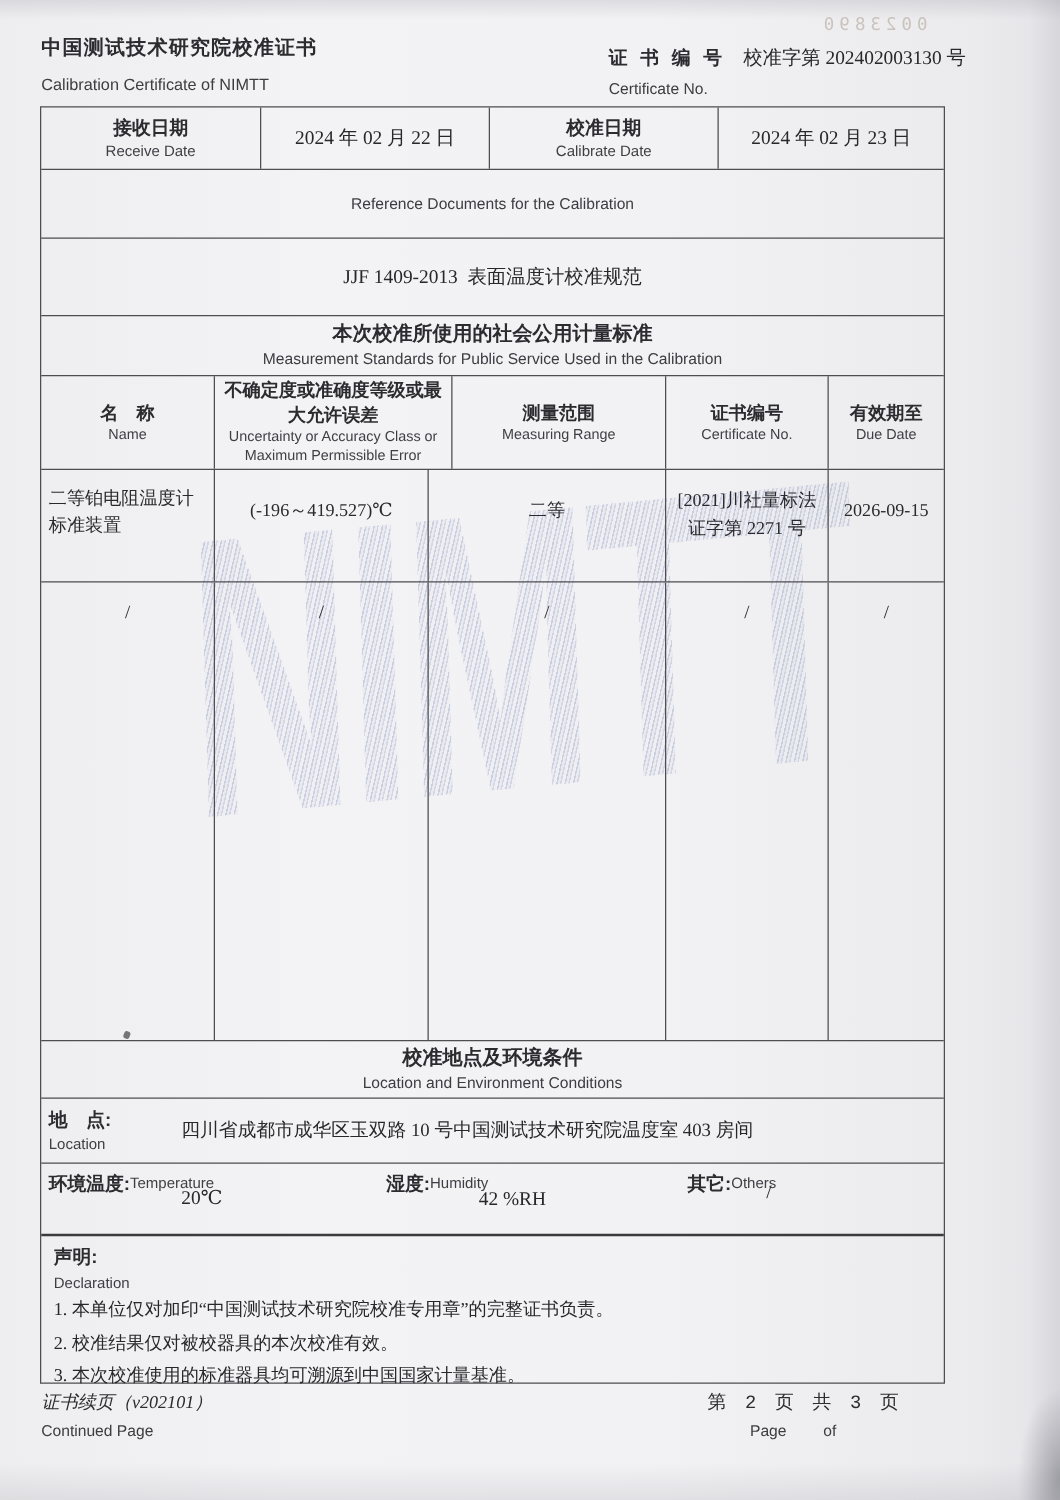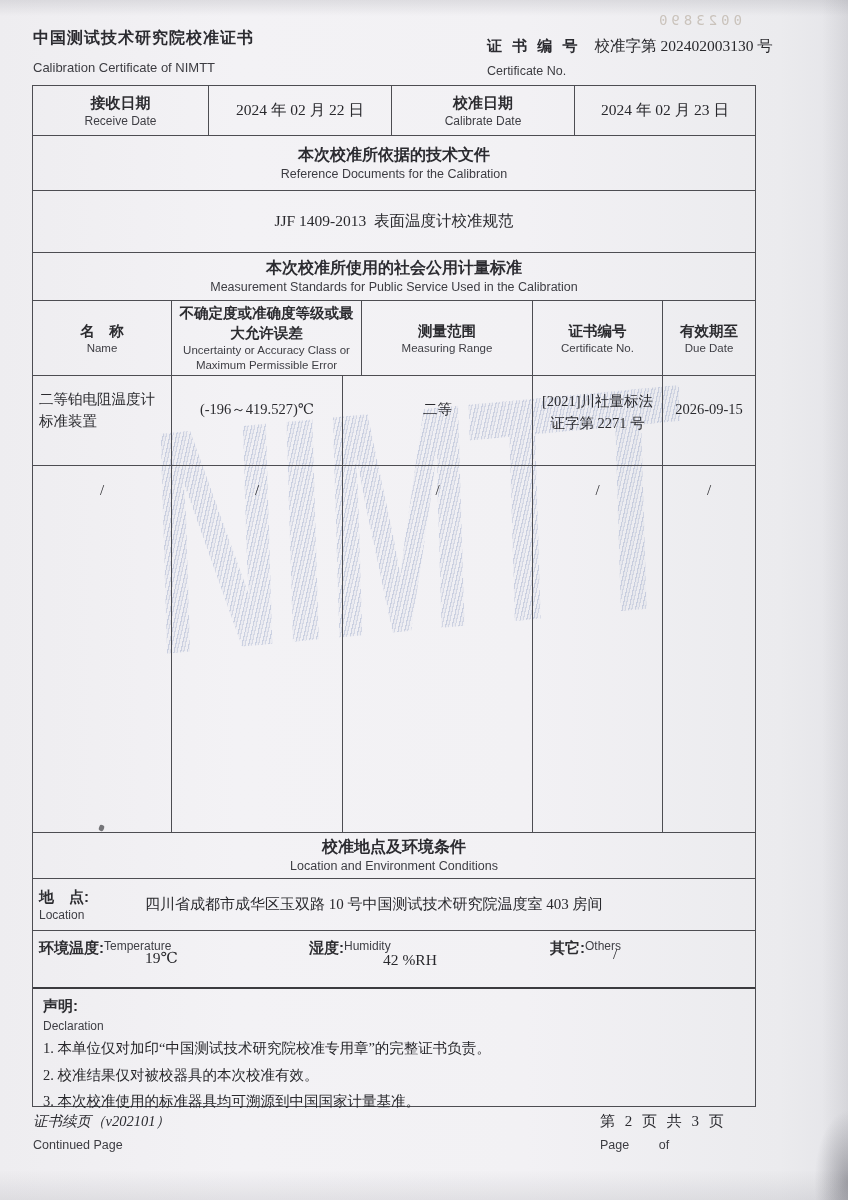--- a/index.html
+++ b/index.html
@@ -63,21 +63,21 @@
 
   
   .decl{display:block;padding:6px 10px 0;border-bottom:none;}
   .decl-title{font-family:"Liberation Sans","DejaVu Sans",sans-serif;font-weight:700;font-size:15px;color:#2c2c30;line-height:22px;}
   .decl-en{font-family:"Liberation Sans","DejaVu Sans",sans-serif;font-size:12px;color:#3e3e44;line-height:18px;}
   .decl-item{font-size:14.5px;line-height:26.5px;color:#28282c;}
 
   
   .ft-left-cn{position:absolute;left:33px;top:1112px;font-size:14.5px;color:#2b2b30;font-style:italic;}
   .ft-left-en{position:absolute;left:33px;top:1138px;font-family:"Liberation Sans","DejaVu Sans",sans-serif;font-size:12.5px;color:#3c3c41;}
-  .ft-right-cn{position:absolute;left:600px;top:1112px;font-size:15px;letter-spacing:3px;color:#2b2b30;}
+  .ft-right-cn{position:absolute;left:566px;top:1112px;font-size:15px;letter-spacing:3px;color:#2b2b30;font-family:Liberation Mono, monospace;}
   .ft-right-en{position:absolute;left:600px;top:1138px;font-family:"Liberation Sans","DejaVu Sans",sans-serif;font-size:12.5px;color:#3c3c41;}
   .ft-right-en .of{margin-left:26px;}
 </style>
 </head>
 <body>
 
 <div class="page">
 
   <div class="shade-top"></div>
   <div class="shade-bottom"></div>
@@ -110,21 +110,20 @@
         <span class="lbl-cn">校准日期</span>
         <span class="lbl-en">Calibrate Date</span>
       </div>
       <div class="tcell" style="width:180px;">
         <span class="val">2024 年 02 月 23 日</span>
       </div>
     </div>
 
     <div class="trow" style="height:55px;">
       <div class="tcell" style="width:722px;">
-        <span class="sec-cn">本次校准所依据的技术文件</span>
         <span class="sec-en">Reference Documents for the Calibration</span>
       </div>
     </div>
 
     <div class="trow" style="height:62px;">
       <div class="tcell" style="width:722px;">
         <span class="val ws-pre">JJF 1409-2013  表面温度计校准规范</span>
       </div>
     </div>
 
@@ -187,21 +186,21 @@
         <span class="lbl-en">Location</span>
       </div>
       <span class="locaddr">四川省成都市成华区玉双路 10 号中国测试技术研究院温度室 403 房间</span>
     </div>
 
     <div class="trow envrow" style="height:58px;border-bottom:2px solid #3b3b3f;">
       <div class="envgroup" style="left:6px;">
         <span class="lbl-cn">环境温度:</span>
         <span class="lbl-en">Temperature</span>
       </div>
-      <span class="envval" style="left:112px;top:18px;">19℃</span>
+      <span class="envval" style="left:112px;top:18px;">20℃</span>
       <div class="envgroup" style="left:276px;">
         <span class="lbl-cn">湿度:</span>
         <span class="lbl-en">Humidity</span>
       </div>
       <span class="envval" style="left:350px;top:20px;">42 %RH</span>
       <div class="envgroup" style="left:517px;">
         <span class="lbl-cn">其它:</span>
         <span class="lbl-en">Others</span>
       </div>
       <span class="envval" style="left:580px;top:14px;">/</span>

